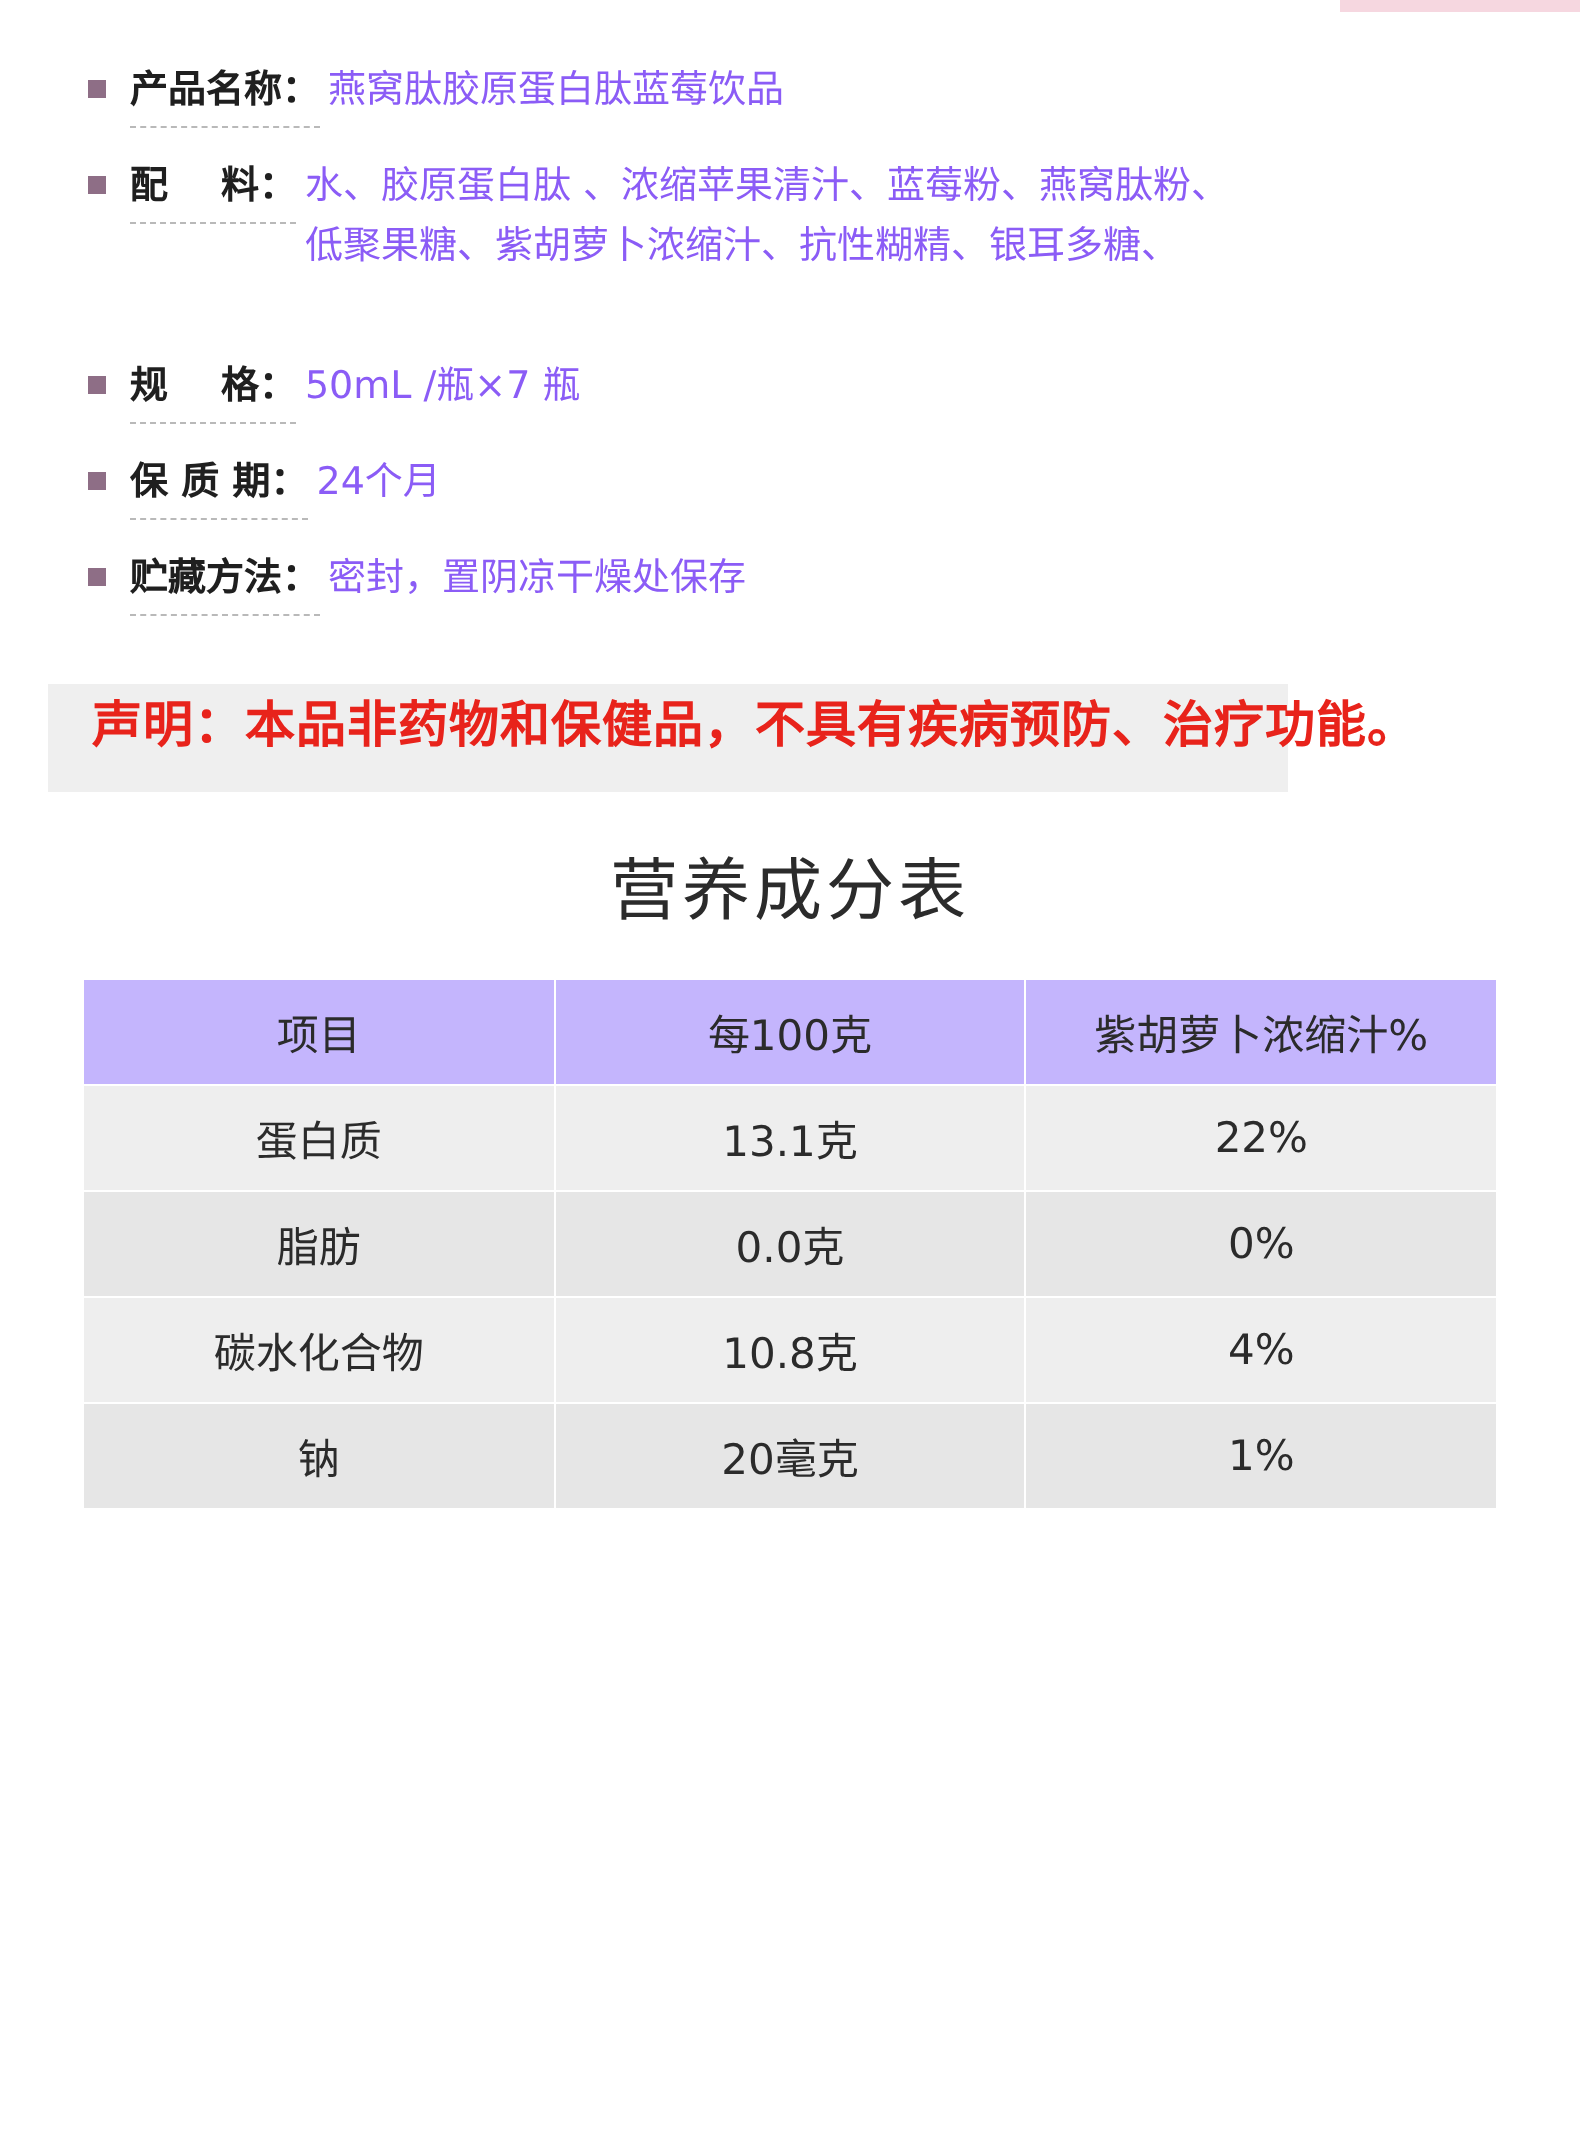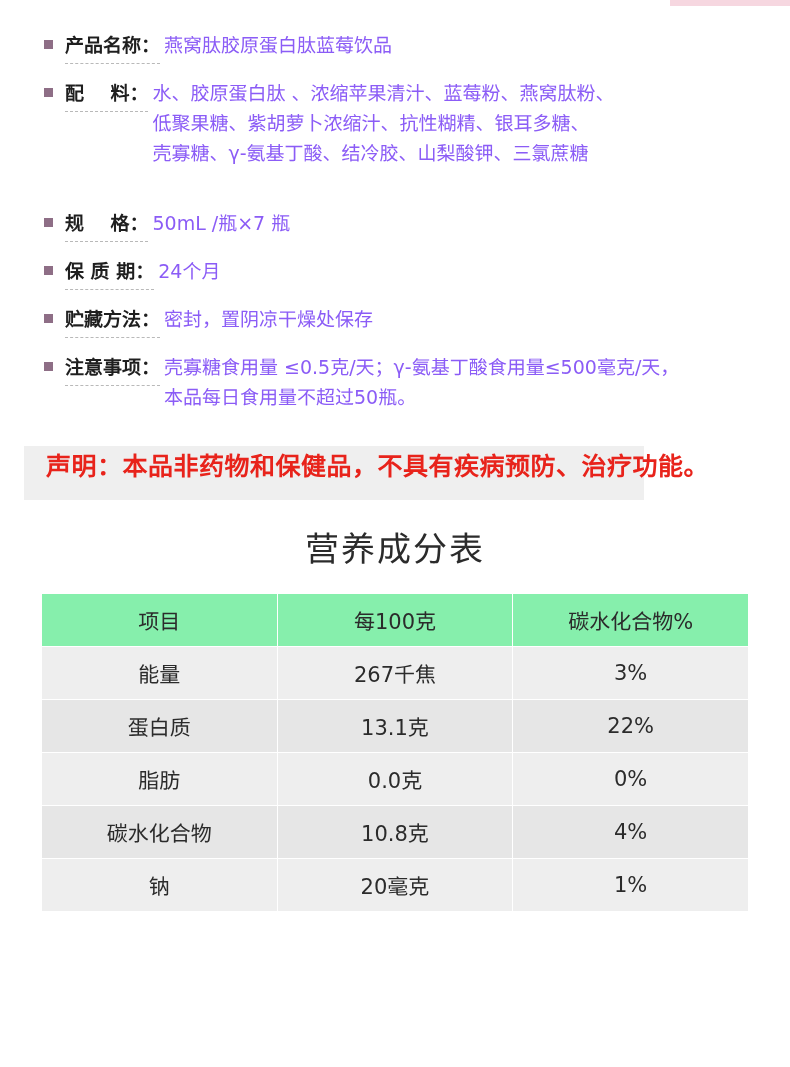--- a/index.html
+++ b/index.html
@@ -96,21 +96,21 @@
     letter-spacing: 2px;
   }
 
   table.nutrition {
     border-collapse: collapse;
     margin: 0 auto;
     width: 708px;
     table-layout: fixed;
   }
   table.nutrition th {
-    background: #86efac;
+    background: #c4b5fd;
     color: #2b2b2b;
     font-weight: normal;
     font-size: 21px;
     height: 50px;
     border: 1px solid #ffffff;
     text-align: center;
   }
   table.nutrition td {
     background: #eeeeee;
     font-size: 21px;
@@ -139,21 +139,20 @@
       <span class="line">燕窝肽胶原蛋白肽蓝莓饮品</span>
     </div>
   </div>
 
   <div class="spec-row">
     <div class="bullet"></div>
     <div class="spec-label">配    料：</div>
     <div class="spec-value">
       <span class="line">水、胶原蛋白肽 、浓缩苹果清汁、蓝莓粉、燕窝肽粉、</span>
       <span class="line">低聚果糖、紫胡萝卜浓缩汁、抗性糊精、银耳多糖、</span>
-      <span class="line">壳寡糖、γ-氨基丁酸、结冷胶、山梨酸钾、三氯蔗糖</span>
     </div>
   </div>
 
   <div class="gap-big"></div>
 
   <div class="spec-row">
     <div class="bullet"></div>
     <div class="spec-label">规    格：</div>
     <div class="spec-value">
       <span class="line">50mL /瓶×7 瓶</span>
@@ -169,51 +168,38 @@
   </div>
 
   <div class="spec-row">
     <div class="bullet"></div>
     <div class="spec-label">贮藏方法：</div>
     <div class="spec-value">
       <span class="line">密封，置阴凉干燥处保存</span>
     </div>
   </div>
 
-  <div class="spec-row">
-    <div class="bullet"></div>
-    <div class="spec-label">注意事项：</div>
-    <div class="spec-value">
-      <span class="line">壳寡糖食用量 ≤0.5克/天；γ-氨基丁酸食用量≤500毫克/天，</span>
-      <span class="line">本品每日食用量不超过50瓶。</span>
-    </div>
-  </div>
 
 </div>
 
 <div class="statement">
   <div class="statement-text">声明：本品非药物和保健品，不具有疾病预防、治疗功能。</div>
 </div>
 
 <div class="nutrition-title">营养成分表</div>
 
 <table class="nutrition">
   <thead>
     <tr>
       <th>项目</th>
       <th>每100克</th>
-      <th>碳水化合物%</th>
+      <th>紫胡萝卜浓缩汁%</th>
     </tr>
   </thead>
   <tbody>
-    <tr>
-      <td>能量</td>
-      <td>267千焦</td>
-      <td>3%</td>
-    </tr>
     <tr>
       <td>蛋白质</td>
       <td>13.1克</td>
       <td>22%</td>
     </tr>
     <tr>
       <td>脂肪</td>
       <td>0.0克</td>
       <td>0%</td>
     </tr>

